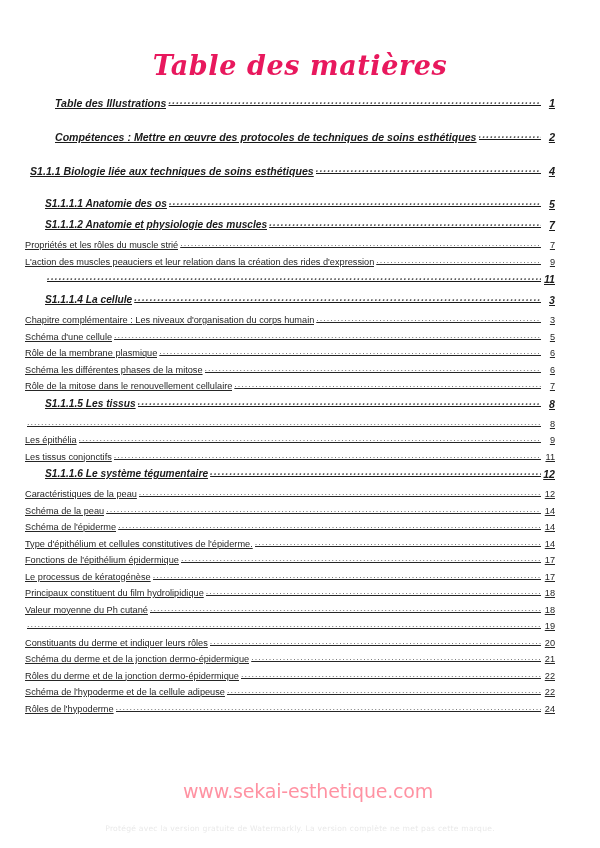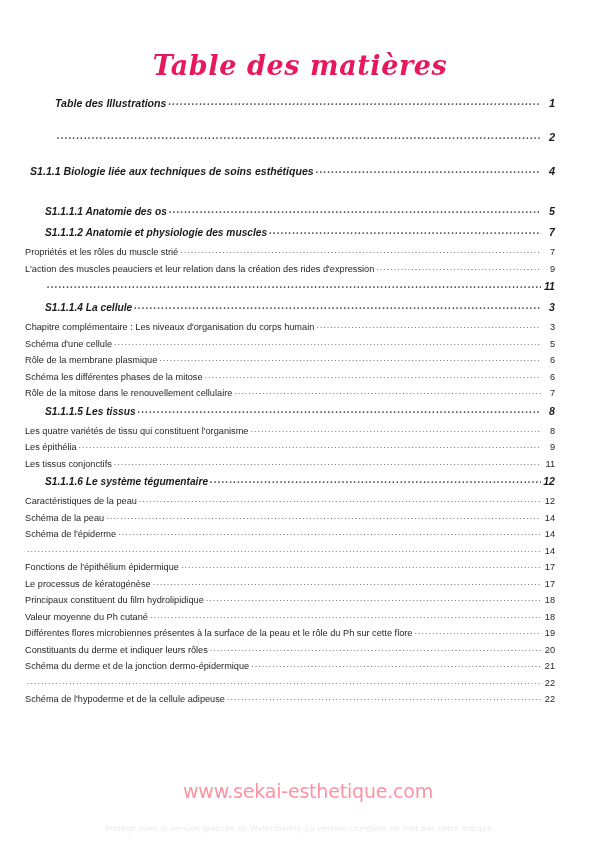--- a/index.html
+++ b/index.html
@@ -44,25 +44,26 @@
   
   .toc {
     position: absolute;
     top: 97px;
     left: 0;
     width: 600px;
   }
 
   .toc-entry {
     display: flex;
-    align-items: flex-end;
+    align-items: flex-start;
     width: 100%;
     box-sizing: border-box;
     padding-right: 45px;
     white-space: nowrap;
+    text-decoration: underline;
   }
 
   .entry-text {
     flex: 0 0 auto;
     overflow: hidden;
     text-overflow: clip;
   }
 
   .leader {
     flex: 1 1 auto;
@@ -98,21 +99,21 @@
   }
   .lvl0 .page-num { font-size: 11px; }
   .lvl0 .leader::before { color: #555; }
 
   
   .lvl1 {
     padding-left: 30px;
     font-size: 10.6px;
     font-weight: bold;
     font-style: italic;
-    margin-bottom: 28px;
+    margin-bottom: 21px;
   }
   .lvl1 .page-num { font-size: 11px; }
   .lvl1 .leader::before { color: #555; }
 
   
   .lvl2 {
     padding-left: 45px;
     font-size: 10.2px;
     font-weight: bold;
     font-style: italic;
@@ -171,20 +172,21 @@
 
   <div class="toc-title">Table des matières</div>
 
   <div class="toc" id="toc-list">
       <div class="toc-entry lvl0">
         <span class="entry-text">Table des Illustrations</span>
         <span class="leader"></span>
         <span class="page-num">1</span>
       </div>
       <div class="toc-entry lvl0">
+        <span class="entry-text">Compétences : Mettre en œuvre des protocoles de techniques de soins esthétiques</span>
         <span class="leader"></span>
         <span class="page-num">2</span>
       </div>
       <div class="toc-entry lvl1">
         <span class="entry-text">S1.1.1 Biologie liée aux techniques de soins esthétiques</span>
         <span class="leader"></span>
         <span class="page-num">4</span>
       </div>
       <div class="toc-entry lvl2">
         <span class="entry-text">S1.1.1.1 Anatomie des os</span>
@@ -239,21 +241,20 @@
         <span class="entry-text">Rôle de la mitose dans le renouvellement cellulaire</span>
         <span class="leader"></span>
         <span class="page-num">7</span>
       </div>
       <div class="toc-entry lvl2">
         <span class="entry-text">S1.1.1.5 Les tissus</span>
         <span class="leader"></span>
         <span class="page-num">8</span>
       </div>
       <div class="toc-entry lvl3">
-        <span class="entry-text">Les quatre variétés de tissu qui constituent l'organisme</span>
         <span class="leader"></span>
         <span class="page-num">8</span>
       </div>
       <div class="toc-entry lvl3">
         <span class="entry-text">Les épithélia</span>
         <span class="leader"></span>
         <span class="page-num">9</span>
       </div>
       <div class="toc-entry lvl3">
         <span class="entry-text">Les tissus conjonctifs</span>
@@ -274,20 +275,21 @@
         <span class="entry-text">Schéma de la peau</span>
         <span class="leader"></span>
         <span class="page-num">14</span>
       </div>
       <div class="toc-entry lvl3">
         <span class="entry-text">Schéma de l'épiderme</span>
         <span class="leader"></span>
         <span class="page-num">14</span>
       </div>
       <div class="toc-entry lvl3">
+        <span class="entry-text">Type d'épithélium et cellules constitutives de l'épiderme.</span>
         <span class="leader"></span>
         <span class="page-num">14</span>
       </div>
       <div class="toc-entry lvl3">
         <span class="entry-text">Fonctions de l'épithélium épidermique</span>
         <span class="leader"></span>
         <span class="page-num">17</span>
       </div>
       <div class="toc-entry lvl3">
         <span class="entry-text">Le processus de kératogénèse</span>
@@ -298,42 +300,47 @@
         <span class="entry-text">Principaux constituent du film hydrolipidique</span>
         <span class="leader"></span>
         <span class="page-num">18</span>
       </div>
       <div class="toc-entry lvl3">
         <span class="entry-text">Valeur moyenne du Ph cutané</span>
         <span class="leader"></span>
         <span class="page-num">18</span>
       </div>
       <div class="toc-entry lvl3">
-        <span class="entry-text">Différentes flores microbiennes présentes à la surface de la peau et le rôle du Ph sur cette flore</span>
         <span class="leader"></span>
         <span class="page-num">19</span>
       </div>
       <div class="toc-entry lvl3">
         <span class="entry-text">Constituants du derme et indiquer leurs rôles</span>
         <span class="leader"></span>
         <span class="page-num">20</span>
       </div>
       <div class="toc-entry lvl3">
         <span class="entry-text">Schéma du derme et de la jonction dermo-épidermique</span>
         <span class="leader"></span>
         <span class="page-num">21</span>
       </div>
       <div class="toc-entry lvl3">
+        <span class="entry-text">Rôles du derme et de la jonction dermo-épidermique</span>
         <span class="leader"></span>
         <span class="page-num">22</span>
       </div>
       <div class="toc-entry lvl3">
         <span class="entry-text">Schéma de l'hypoderme et de la cellule adipeuse</span>
         <span class="leader"></span>
         <span class="page-num">22</span>
       </div>
+      <div class="toc-entry lvl3">
+        <span class="entry-text">Rôles de l'hypoderme</span>
+        <span class="leader"></span>
+        <span class="page-num">24</span>
+      </div>
     </div>
 
   <div class="wm-url">www.sekai-esthetique.com</div>
 
   <div class="wm-notice">Protégé avec la version gratuite de Watermarkly. La version complète ne met pas cette marque.</div>
 
 </div>
 
 </body></html>

